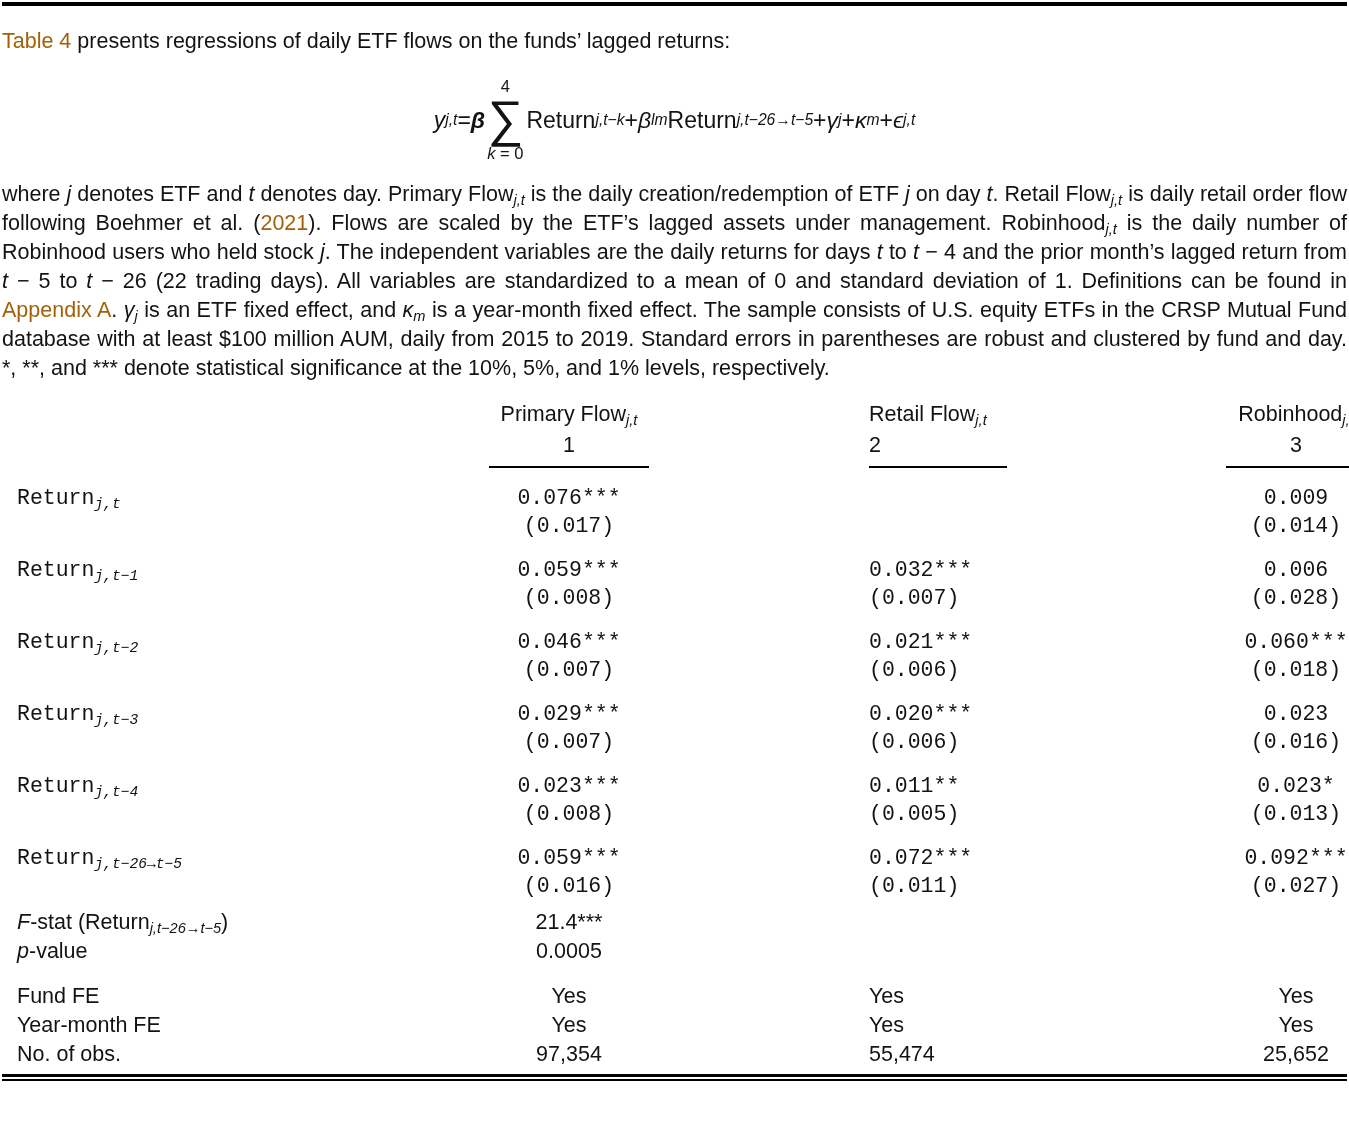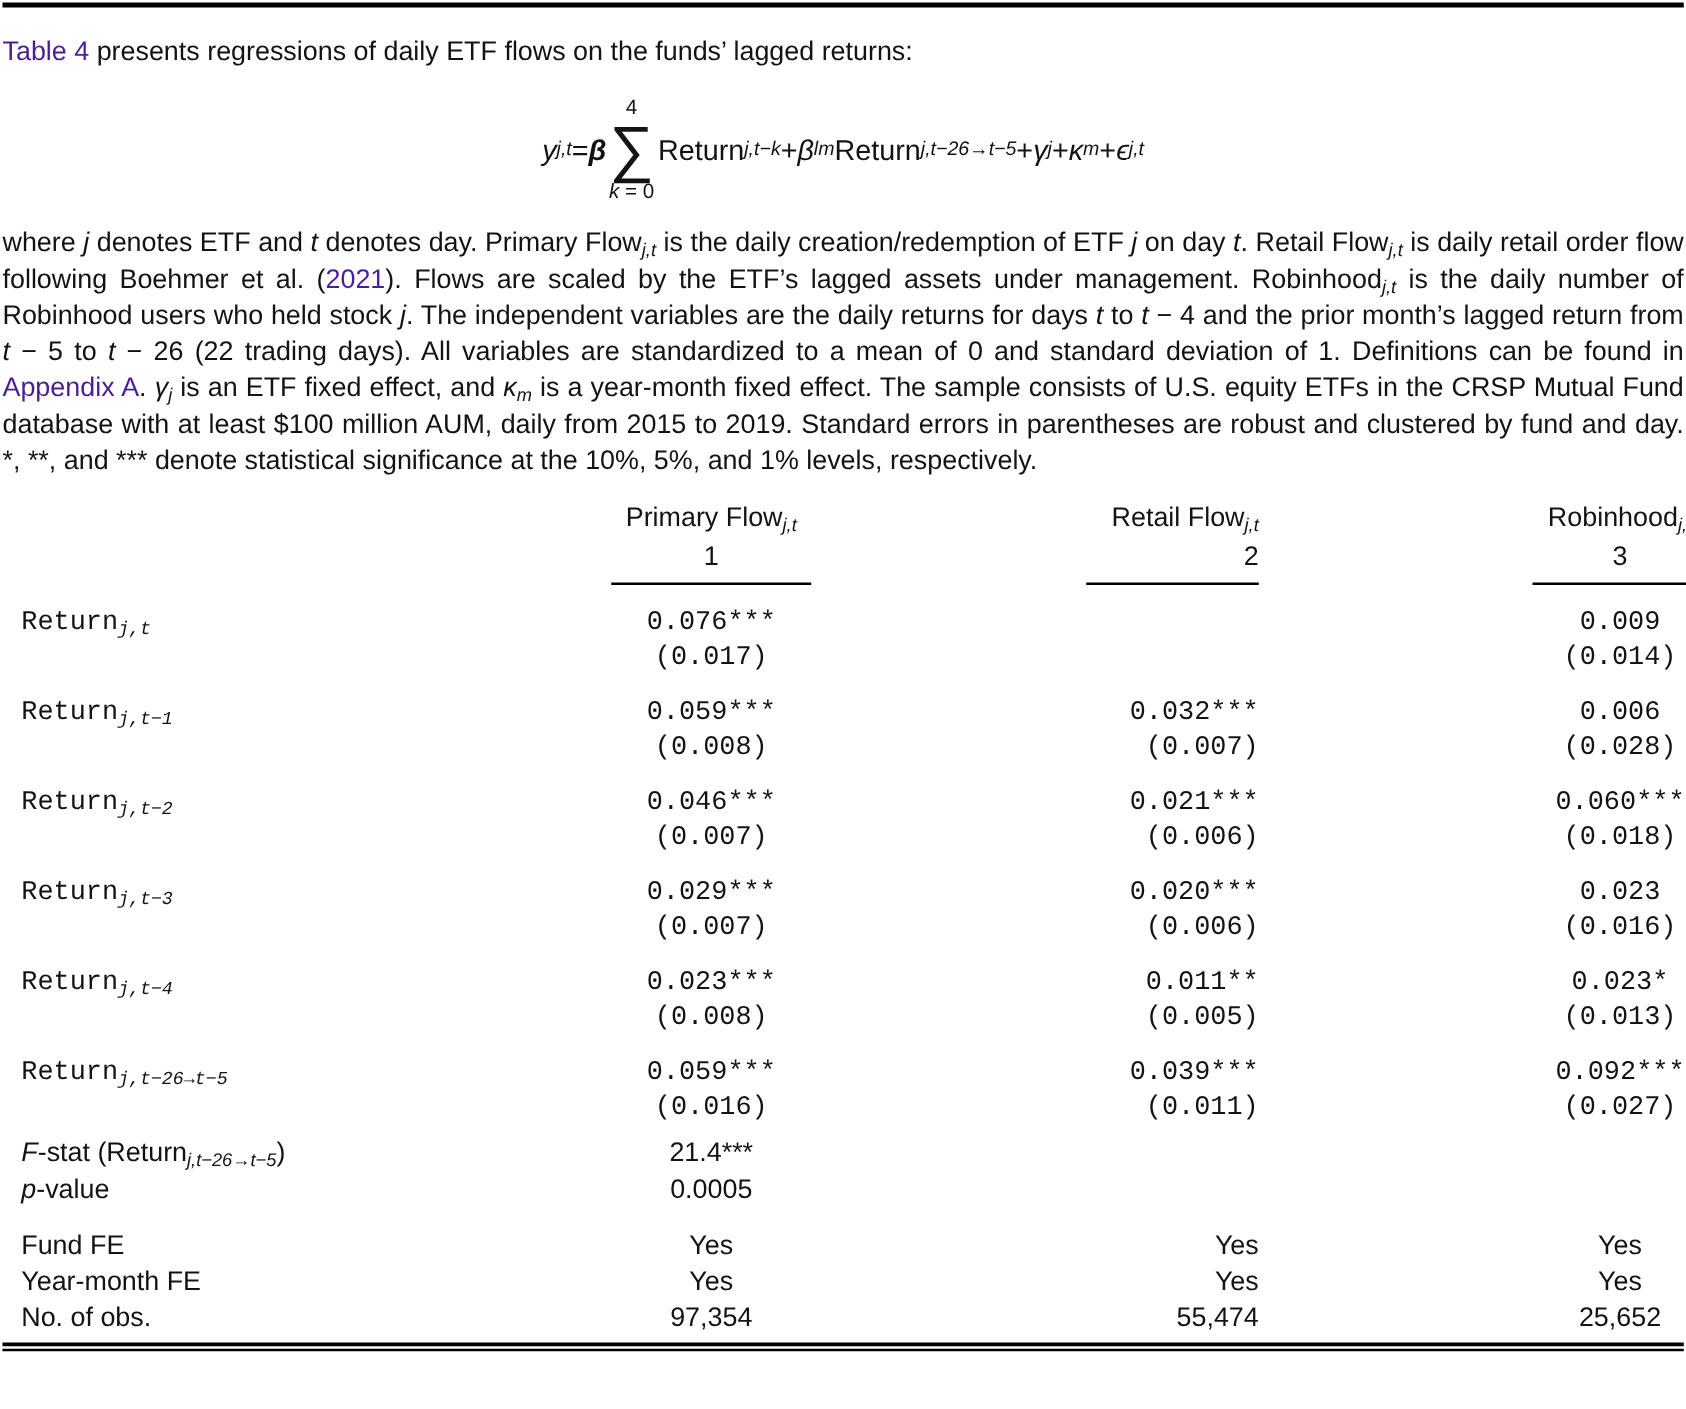--- a/index.html
+++ b/index.html
@@ -9,42 +9,42 @@
     font-family:"Liberation Sans", sans-serif;
     color:#131313; font-size:21.5px; line-height:29px;
     -webkit-font-smoothing:antialiased;
   }
   .page { width:1349px; padding:0 2px; }
   .top-rule { border-top:4px solid #000; margin-top:2px; }
   .intro { margin-top:21px; }
   .sg-n { font-style:normal; }
   .sg-i { font-style:italic; }
   .sg-bi { font-style:italic; font-weight:bold; }
-  .sg-link { color:#4c1d95; cursor:pointer; }
+  .sg-link { color:#a16207; cursor:pointer; }
   sub.sg-sub { font-size:0.68em; font-style:italic; line-height:0; vertical-align:-0.28em; }
   sup.sg-sup { font-size:0.68em; font-style:normal; line-height:0; vertical-align:0.45em; }
 
   
   .equation {
     display:flex; justify-content:center; align-items:center;
     margin-top:14px; margin-bottom:10px; font-size:23px; line-height:1;
     height:100px;
   }
   .sum { display:inline-flex; flex-direction:column; align-items:center; margin:0 3px 0 2px; }
   .sum-limit { font-size:16.5px; line-height:1.15; }
   .sum-sigma { font-size:50px; line-height:0.95; font-weight:normal; }
 
   .notes { margin-top:9px; text-align:justify; }
 
   
   .tbl { margin-top:17px; }
   .trow { display:grid; grid-template-columns:472px 160px 220px 138px 219px 140px;margin-left:15px; }
   .c-label { grid-column:1; white-space:nowrap; }
   .c-v0 { grid-column:2; text-align:center; }
-  .c-v1 { grid-column:4; text-align:right; }
+  .c-v1 { grid-column:4; text-align:left; }
   .c-v2 { grid-column:6; text-align:center; }
   .thead .c-v0, .thead .c-v1, .thead .c-v2 { white-space:nowrap; line-height:28px; }
   .tnums { margin-top:5px; }
   .tnums .c-v0, .tnums .c-v1, .tnums .c-v2 {
     line-height:24px; padding-bottom:9px; border-bottom:2.5px solid #000;
   }
   .coef-row { margin-top:16px;font-family:Liberation Mono, monospace; }
   .coef-row .est, .coef-row .se { line-height:28px; }
   .coef-row .c-label { line-height:28px; }
   .stat-rows { margin-top:8px; }
@@ -180,21 +180,21 @@
             <div class="se">(0.013)</div>
           </div>
         </div>
         <div class="trow coef-row">
           <div class="c-label"><span class="sg-n">Return</span><sub class="sg-sub">j,t−26→t−5</sub></div>
           <div class="c-v0">
             <div class="est">0.059***</div>
             <div class="se">(0.016)</div>
           </div>
           <div class="c-v1">
-            <div class="est">0.039***</div>
+            <div class="est">0.072***</div>
             <div class="se">(0.011)</div>
           </div>
           <div class="c-v2">
             <div class="est">0.092***</div>
             <div class="se">(0.027)</div>
           </div>
         </div>
       </div>
     <div class="stat-rows">
         <div class="trow stat-row">

